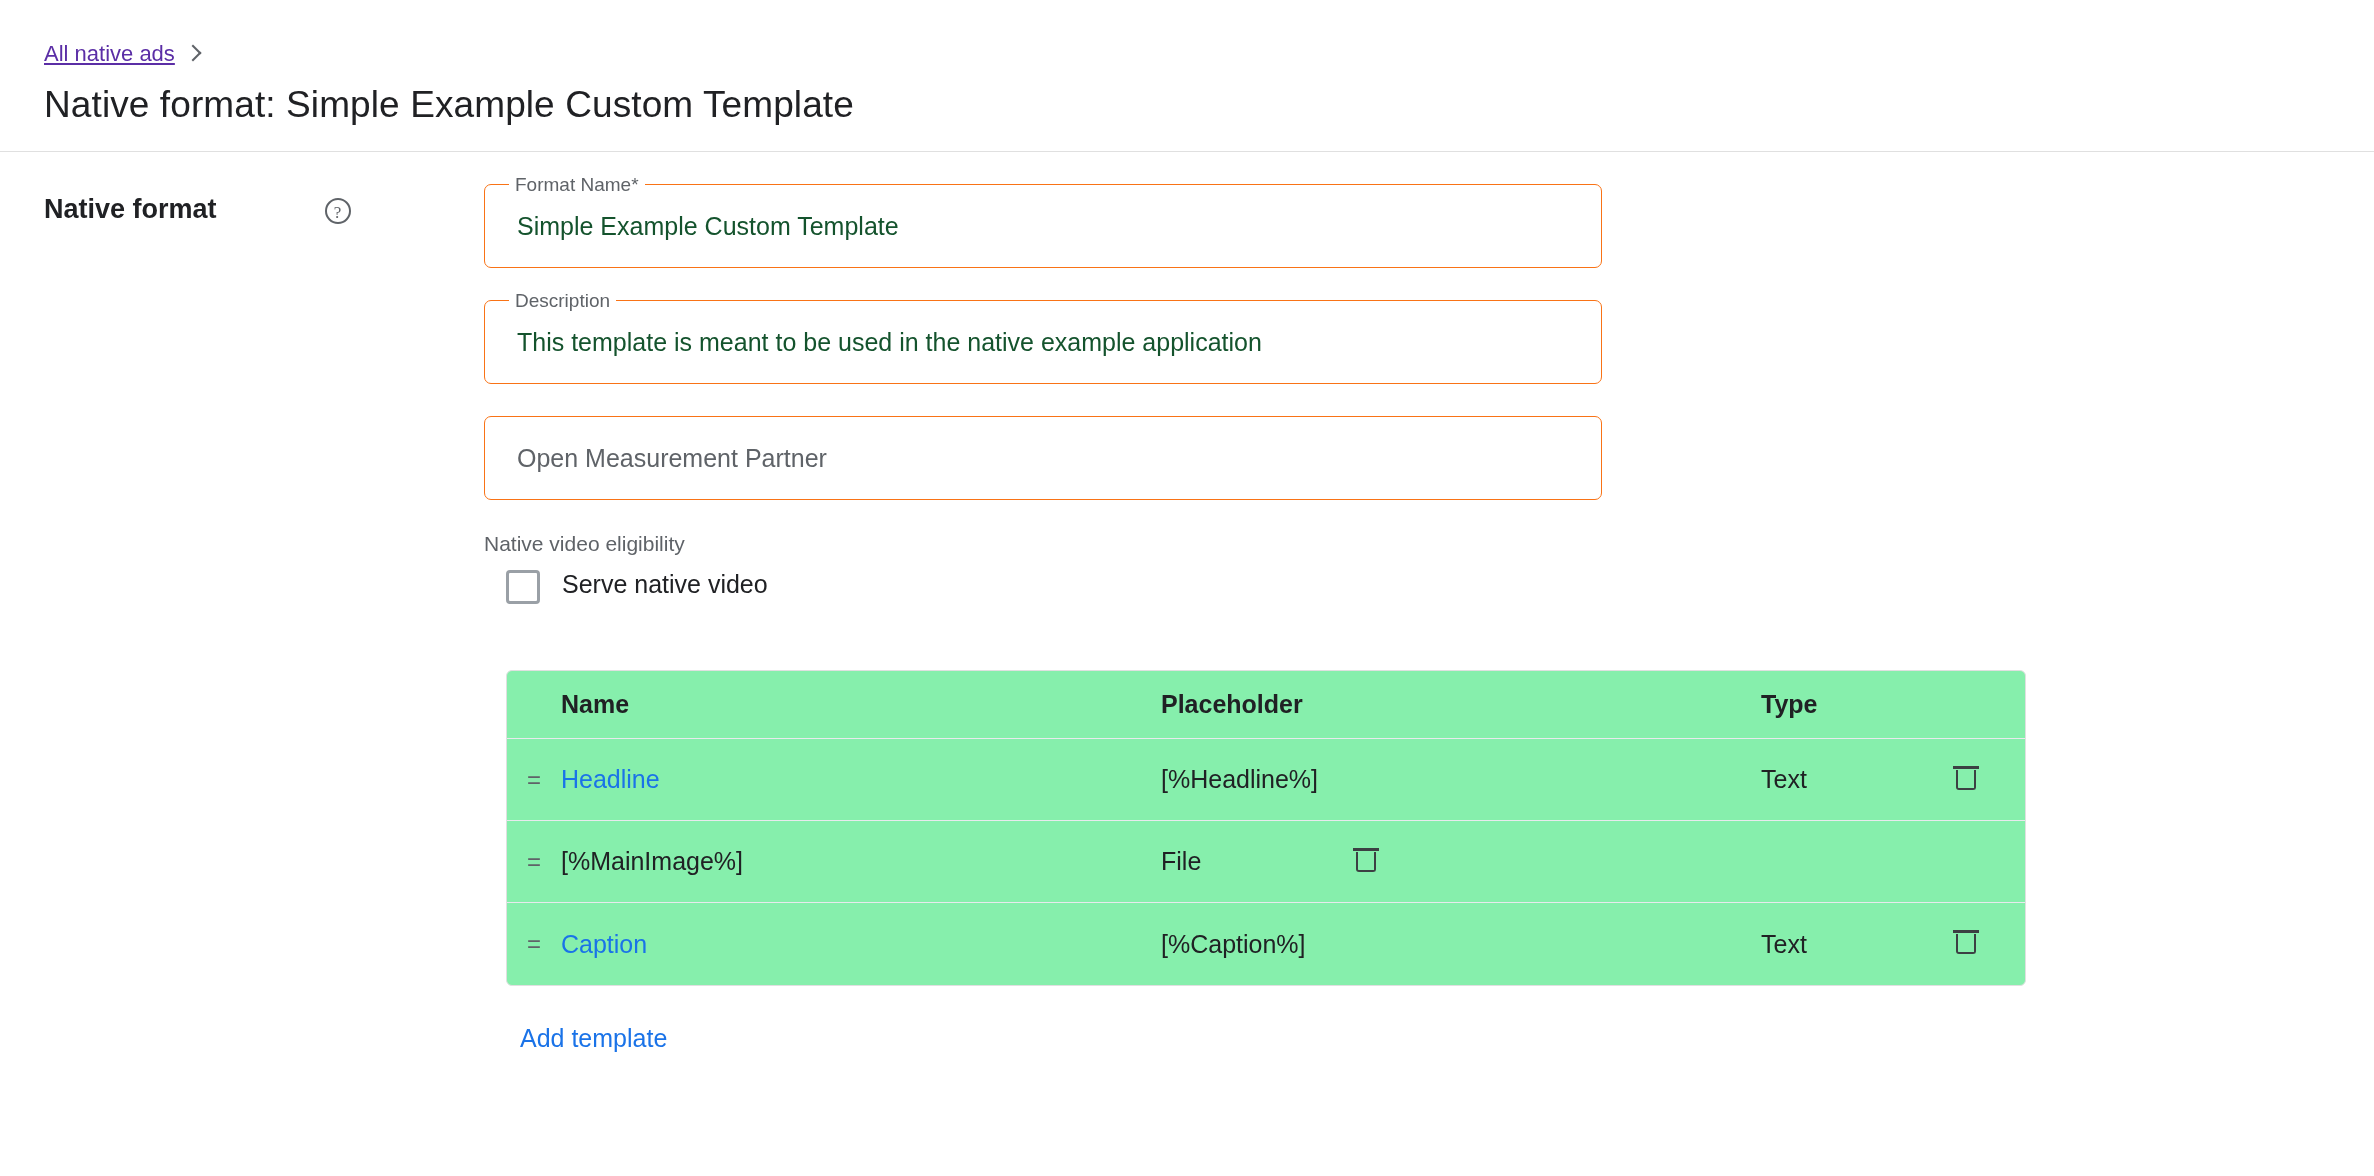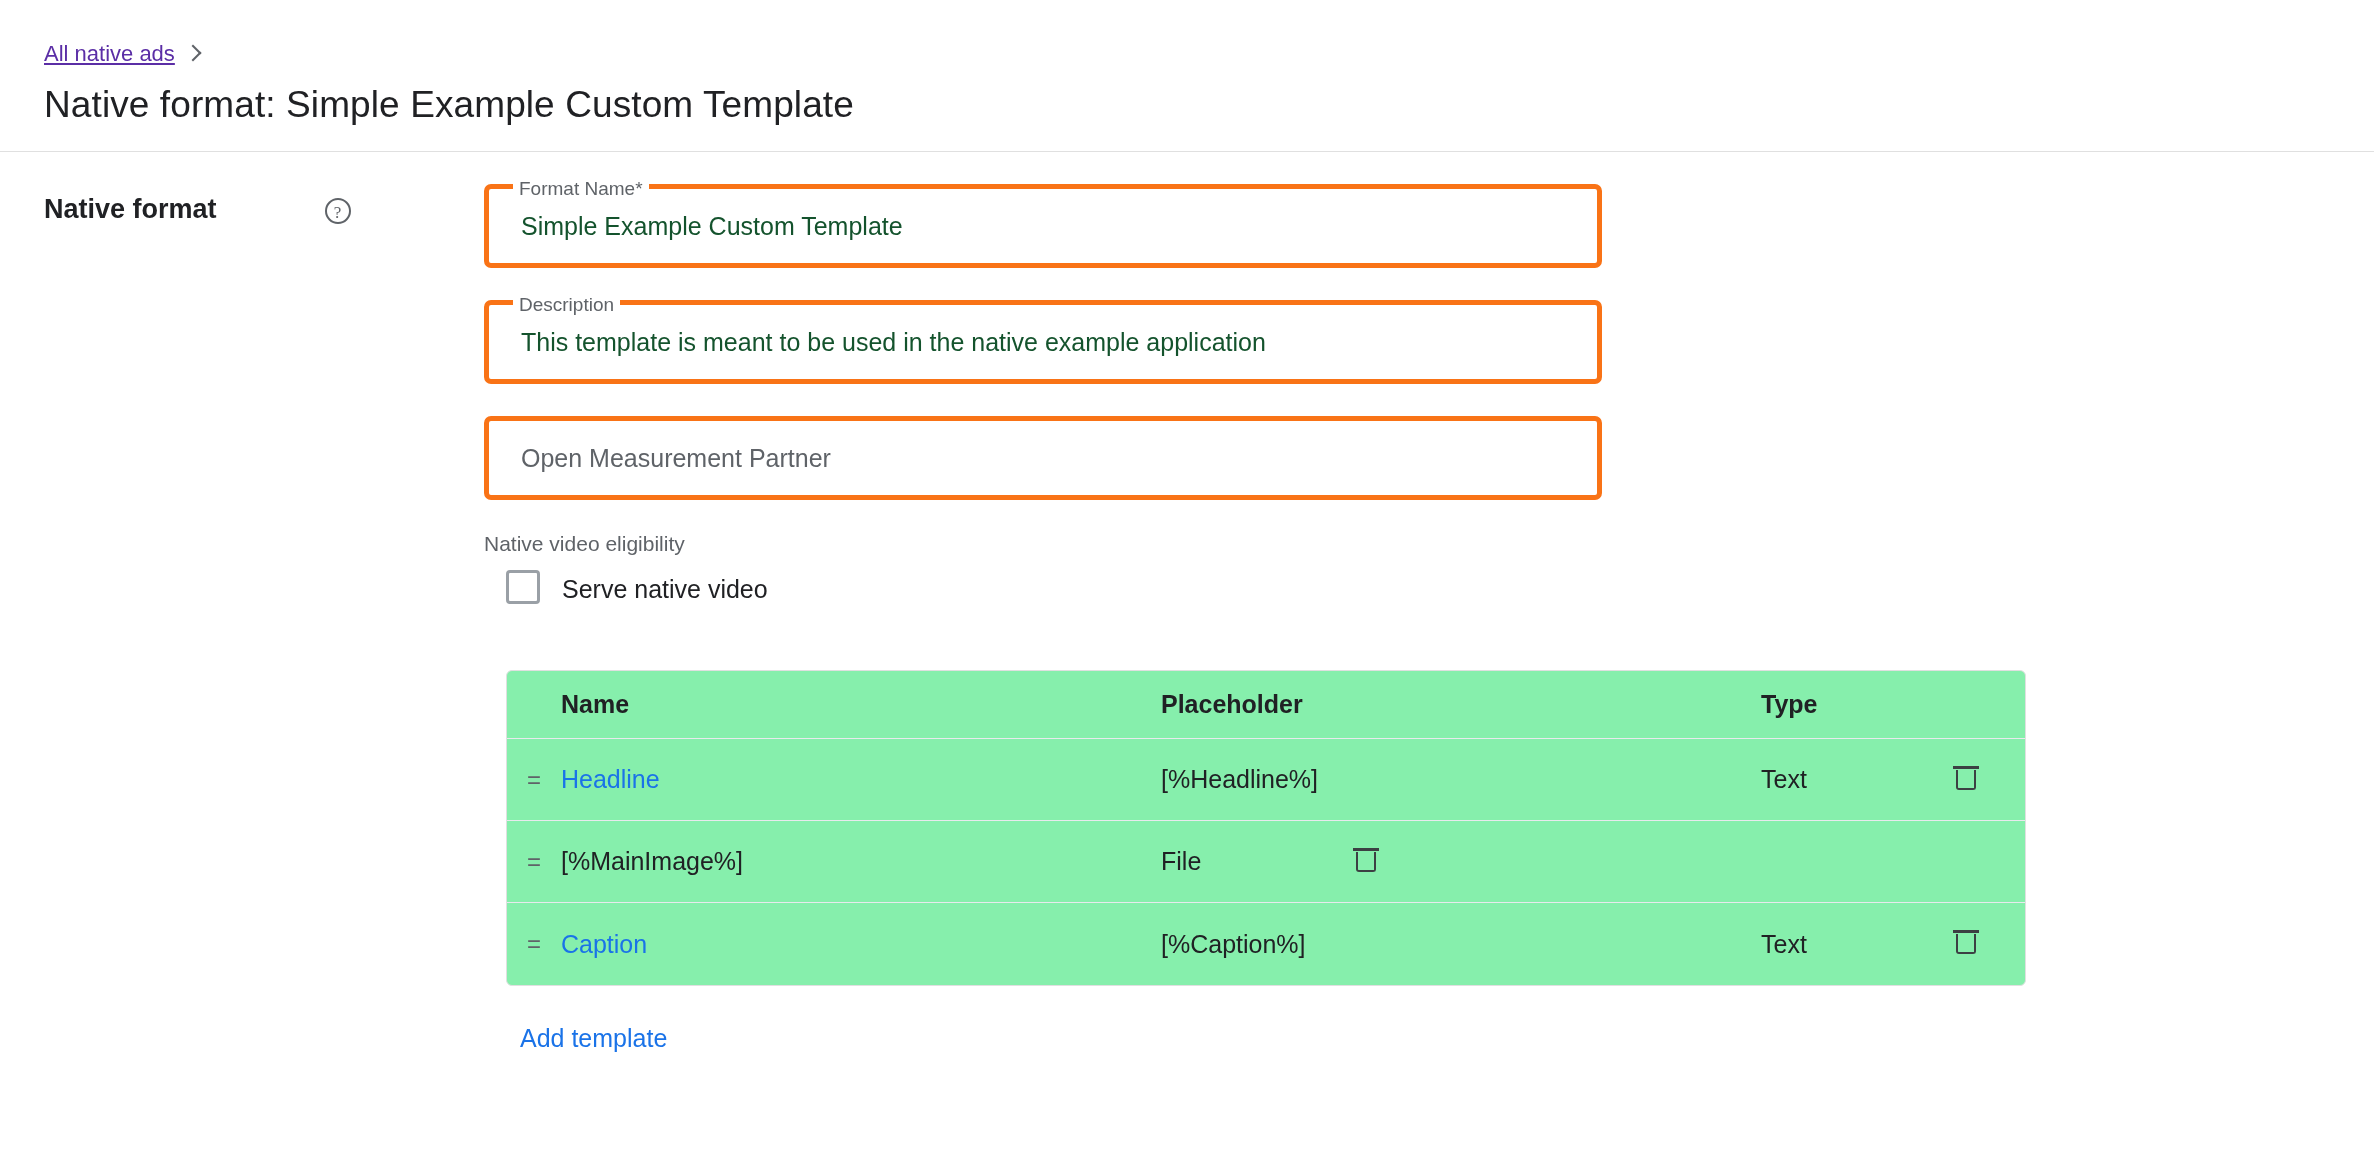--- a/index.html
+++ b/index.html
@@ -91,21 +91,21 @@
   .form-col {
     flex: 1;
     padding-left: 44px;
   }
 
   
   .field {
     position: relative;
     width: 1118px;
     height: 84px;
-    border: 5px solid #f97316;
+    border: 1px solid #f97316;
     border-radius: 7px;
     box-sizing: border-box;
     margin-bottom: 32px;
     display: flex;
     align-items: center;
   }
   .field .legend {
     position: absolute;
     top: -11px;
     left: 24px;
@@ -132,21 +132,21 @@
 
   
   .subsection-label {
     font-size: 21px;
     color: #5f6368;
     margin-top: 4px;
     margin-bottom: 14px;
   }
   .checkbox-row {
     display: flex;
-    align-items: flex-end;
+    align-items: flex-start;
     gap: 22px;
     margin-left: 22px;
   }
   .checkbox-box {
     width: 34px;
     height: 34px;
     border: 3px solid #9aa0a6;
     border-radius: 4px;
     box-sizing: border-box;
     cursor: pointer;

